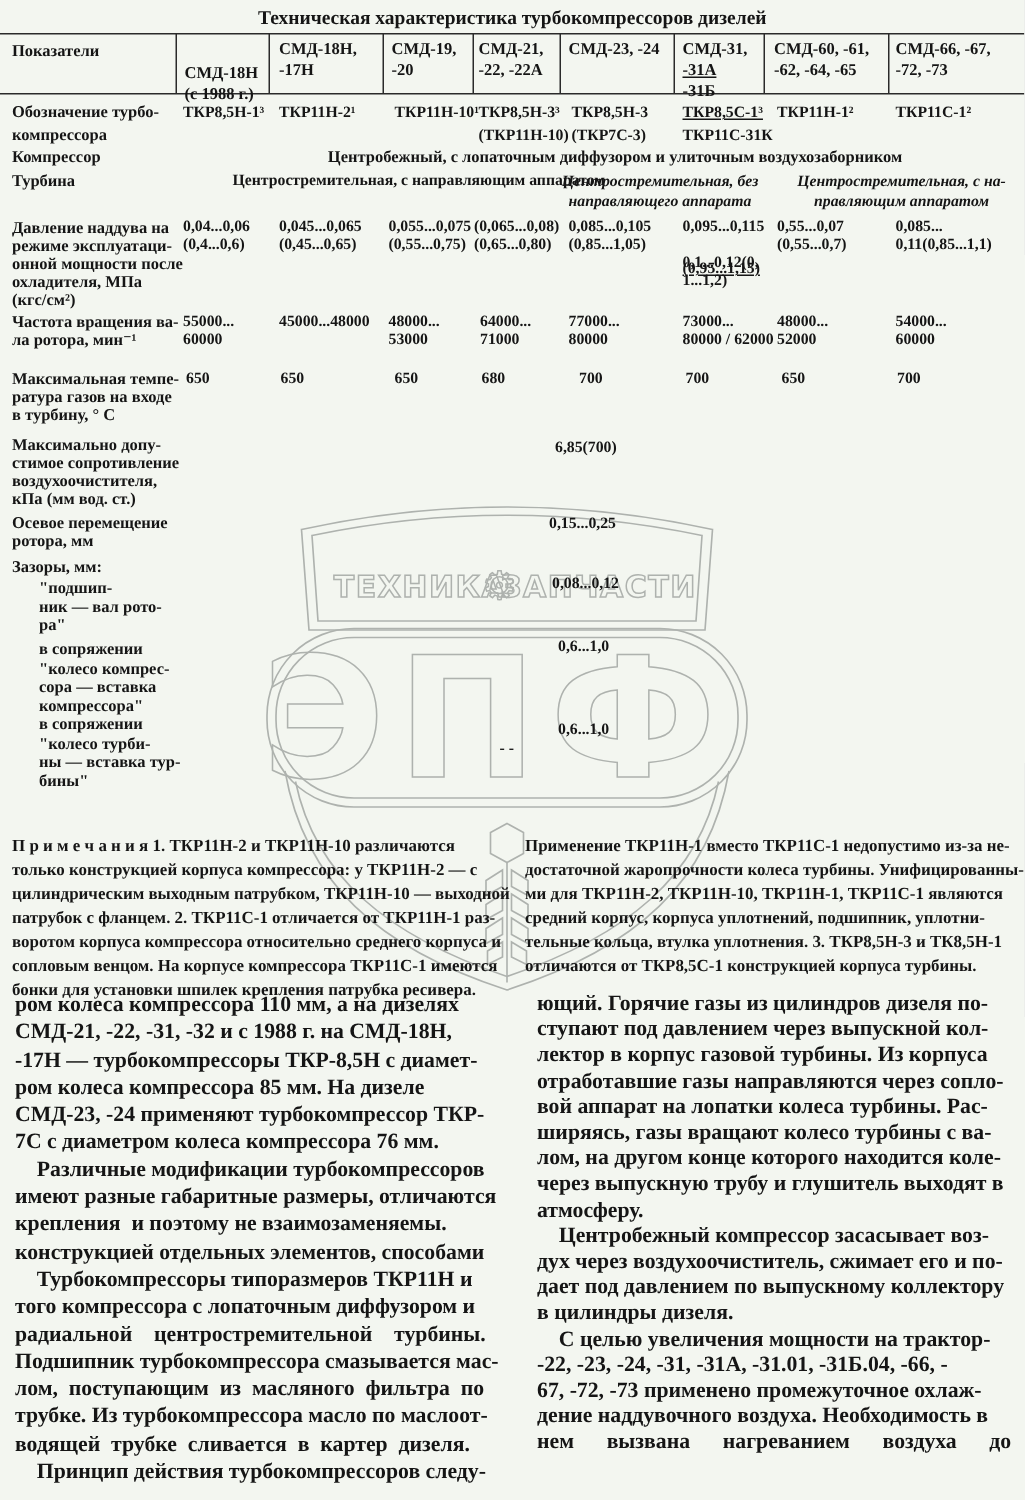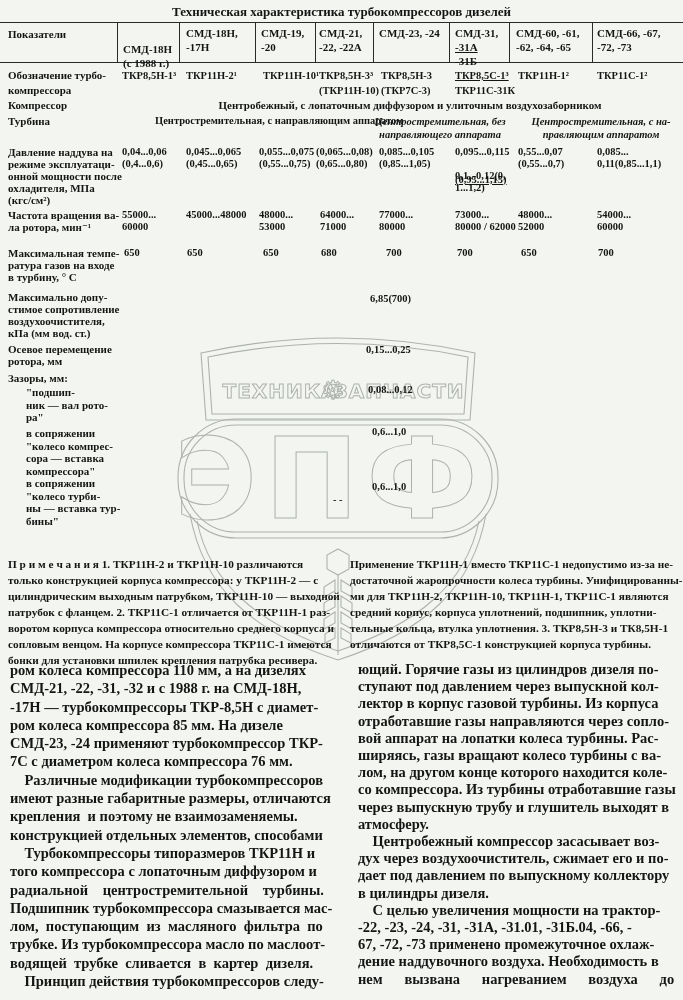--- a/index.html
+++ b/index.html
@@ -234,21 +234,20 @@
       <div>    Принцип действия турбокомпрессоров следу-</div>
     </div>
   <div class="br" style="left:358px;top:661px">
       <div>ющий. Горячие газы из цилиндров дизеля по-</div>
       <div>ступают под давлением через выпускной кол-</div>
       <div>лектор в корпус газовой турбины. Из корпуса</div>
       <div>отработавшие газы направляются через сопло-</div>
       <div>вой аппарат на лопатки колеса турбины. Рас-</div>
       <div>ширяясь, газы вращают колесо турбины с ва-</div>
       <div>лом, на другом конце которого находится коле-</div>
-      <div>со компрессора. Из турбины отработавшие газы</div>
       <div>через выпускную трубу и глушитель выходят в</div>
       <div>атмосферу.</div>
       <div>    Центробежный компрессор засасывает воз-</div>
       <div>дух через воздухоочиститель, сжимает его и по-</div>
       <div>дает под давлением по выпускному коллектору</div>
       <div>в цилиндры дизеля.</div>
       <div>    С целью увеличения мощности на трактор-</div>
       <div>-22, -23, -24, -31, -31А, -31.01, -31Б.04, -66, -</div>
       <div>67, -72, -73 применено промежуточное охлаж-</div>
       <div>дение наддувочного воздуха. Необходимость в</div>

